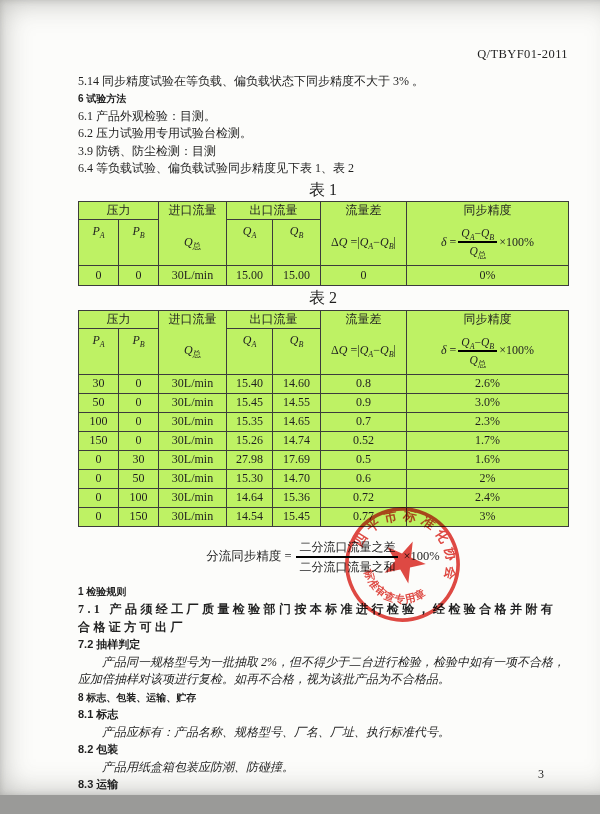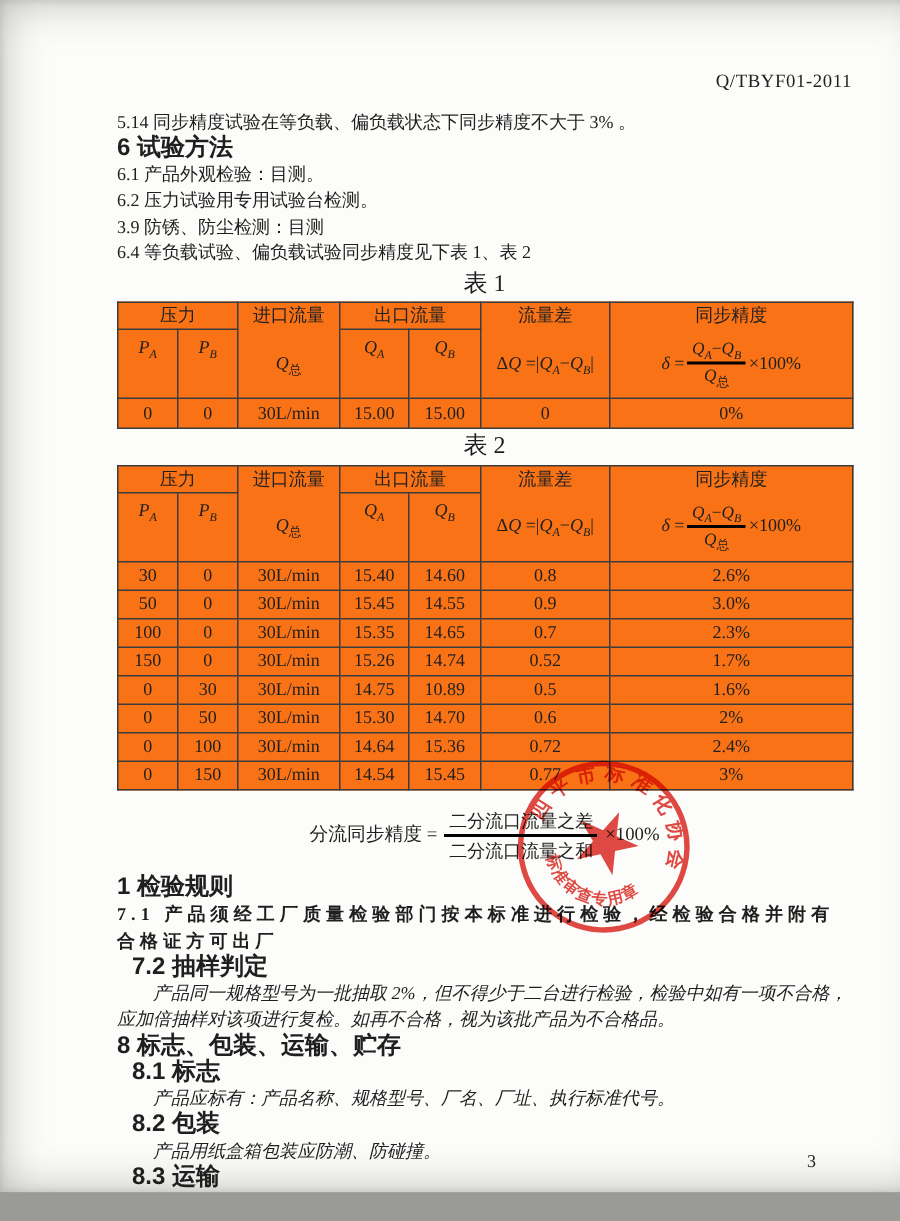--- a/index.html
+++ b/index.html
@@ -8,26 +8,26 @@
     background:#fcfcfa;
     box-shadow:inset 0 0 30px rgba(70,70,66,.38), inset 0 0 6px rgba(70,70,66,.2);
     overflow:hidden;
     font-family:"Liberation Serif", serif;
     color:#1f1f1f;
     padding-left:20px;
   }
   .content{padding:46px 52px 0 58px;font-size:12px;line-height:17.5px;}
   .doc-code{text-align:right;font-size:12.5px;letter-spacing:.4px;margin-bottom:9px;}
   p{margin:0;}
-  .h{font-family:"Liberation Sans",sans-serif;font-weight:bold;font-size:16px;}
-  .h2{font-family:"Liberation Sans",sans-serif;font-weight:bold;font-size:16px;margin-left:10px;}
+  .h{font-family:"Liberation Sans",sans-serif;font-weight:bold;font-size:10px;}
+  .h2{font-family:"Liberation Sans",sans-serif;font-weight:bold;font-size:11px;}
   .ind{text-indent:24px;font-style:italic;}
   .spread{letter-spacing:3.4px;line-height:18px;font-weight:bold;}
   .tcap{text-align:center;margin:3px 0 3px;font-size:16px;}
-  table{border-collapse:collapse;table-layout:fixed;width:490px;margin:0 auto;background:#f97316;}
+  table{border-collapse:collapse;table-layout:fixed;width:490px;margin:0 auto;background:#bef264;}
   col.c-pa{width:40px}col.c-pb{width:40px}col.c-in{width:68px}
   col.c-qa{width:46px}col.c-qb{width:48px}col.c-dq{width:86px}col.c-sy{width:162px}
   th,td{border:1px solid #3c3c3c;text-align:center;font-weight:normal;padding:0;font-size:12px;}
   tr.hr1{height:17px;}
   tr.hr1 th{line-height:17px;font-size:12px;}
   th.tall{vertical-align:top;}
   th.tall .lab{height:17px;line-height:17px;}
   th.tall .symwrap{height:46px;display:flex;align-items:center;justify-content:center;}
   tr.hr2{height:46px;}
   tr.hr2 th{vertical-align:top;padding-top:3px;}
@@ -204,22 +204,22 @@
             <td>30L/min</td>
             <td>15.26</td>
             <td>14.74</td>
             <td>0.52</td>
             <td>1.7%</td>
           </tr>
           <tr>
             <td>0</td>
             <td>30</td>
             <td>30L/min</td>
-            <td>14.75</td>
-            <td>10.89</td>
+            <td>27.98</td>
+            <td>17.69</td>
             <td>0.5</td>
             <td>1.6%</td>
           </tr>
           <tr>
             <td>0</td>
             <td>50</td>
             <td>30L/min</td>
             <td>15.30</td>
             <td>14.70</td>
             <td>0.6</td>

